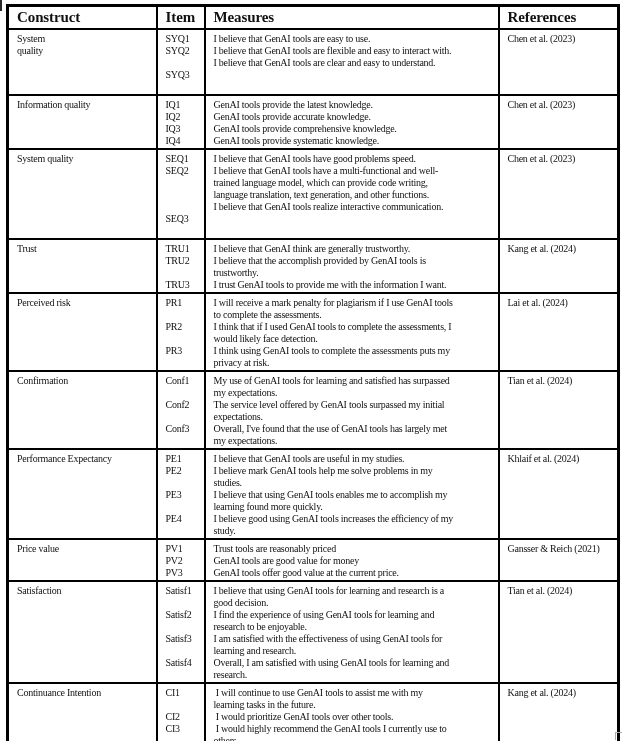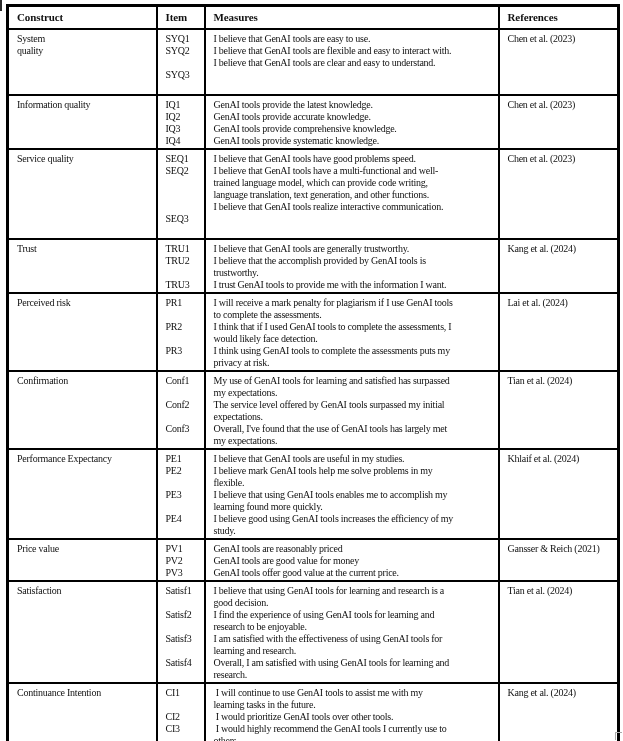--- a/index.html
+++ b/index.html
@@ -25,21 +25,21 @@
   col.c-item      { width: 48px; }
   col.c-measures  { width: 294px; }
   col.c-refs      { width: 120px; }
   th, td {
     border: 2px solid #000;
     vertical-align: top;
     text-align: left;
     overflow: hidden;
   }
   th {
-    font-size: 11px;
+    font-size: 15px;
     font-weight: bold;
     padding: 4px 6px 4px 8px;
     line-height: 13px;
     letter-spacing: -0.1px;
     white-space: pre;
   }
   td {
     font-size: 10px;
     font-weight: normal;
     padding: 3px 12px 1px 8px;
@@ -123,21 +123,21 @@
             <div class="line">GenAI tools provide accurate knowledge.</div>
             <div class="line">GenAI tools provide comprehensive knowledge.</div>
             <div class="line">GenAI tools provide systematic knowledge.</div>
           </td>
           <td>
             <div class="line">Chen et al. (2023)</div>
           </td>
         </tr>
         <tr>
           <td>
-            <div class="line">Service quality</div>
+            <div class="line">System quality</div>
           </td>
           <td>
             <div class="line">SEQ1</div>
             <div class="line">SEQ2</div>
             <div class="line">&nbsp;</div>
             <div class="line">&nbsp;</div>
             <div class="line">&nbsp;</div>
             <div class="line">SEQ3</div>
             <div class="line">&nbsp;</div>
           </td>
@@ -156,21 +156,21 @@
           <td>
             <div class="line">Trust</div>
           </td>
           <td>
             <div class="line">TRU1</div>
             <div class="line">TRU2</div>
             <div class="line">&nbsp;</div>
             <div class="line">TRU3</div>
           </td>
           <td>
-            <div class="line">I believe that GenAI tools are generally trustworthy.</div>
+            <div class="line">I believe that GenAI think are generally trustworthy.</div>
             <div class="line">I believe that the accomplish provided by GenAI tools is</div>
             <div class="line">trustworthy.</div>
             <div class="line">I trust GenAI tools to provide me with the information I want.</div>
           </td>
           <td>
             <div class="line">Kang et al. (2024)</div>
           </td>
         </tr>
         <tr>
           <td>
@@ -226,41 +226,41 @@
             <div class="line">PE1</div>
             <div class="line">PE2</div>
             <div class="line">&nbsp;</div>
             <div class="line">PE3</div>
             <div class="line">&nbsp;</div>
             <div class="line">PE4</div>
           </td>
           <td>
             <div class="line">I believe that GenAI tools are useful in my studies.</div>
             <div class="line">I believe mark GenAI tools help me solve problems in my</div>
-            <div class="line">flexible.</div>
+            <div class="line">studies.</div>
             <div class="line">I believe that using GenAI tools enables me to accomplish my</div>
             <div class="line">learning found more quickly.</div>
             <div class="line">I believe good using GenAI tools increases the efficiency of my</div>
             <div class="line">study.</div>
           </td>
           <td>
             <div class="line">Khlaif et al. (2024)</div>
           </td>
         </tr>
         <tr>
           <td>
             <div class="line">Price value</div>
           </td>
           <td>
             <div class="line">PV1</div>
             <div class="line">PV2</div>
             <div class="line">PV3</div>
           </td>
           <td>
-            <div class="line">GenAI tools are reasonably priced</div>
+            <div class="line">Trust tools are reasonably priced</div>
             <div class="line">GenAI tools are good value for money</div>
             <div class="line">GenAI tools offer good value at the current price.</div>
           </td>
           <td>
             <div class="line">Gansser &amp; Reich (2021)</div>
           </td>
         </tr>
         <tr>
           <td>
             <div class="line">Satisfaction</div>

